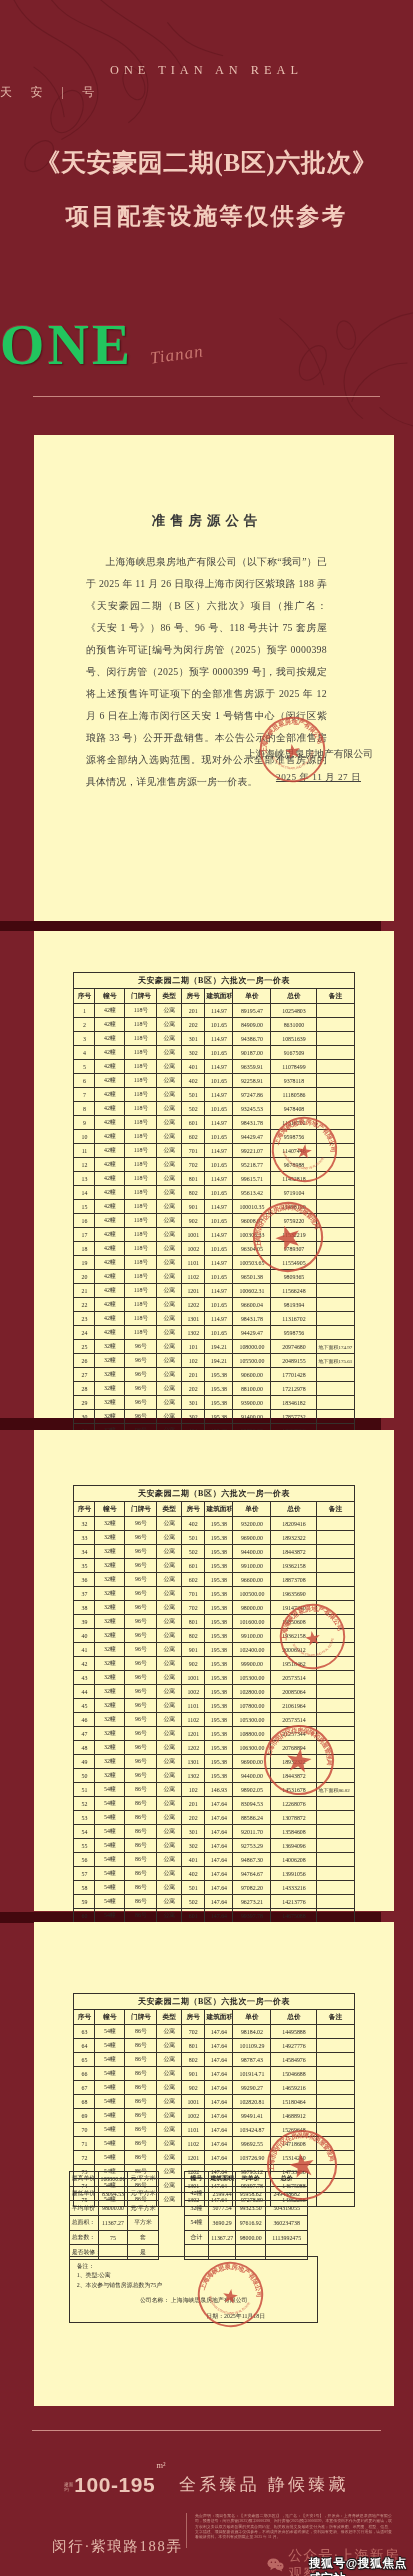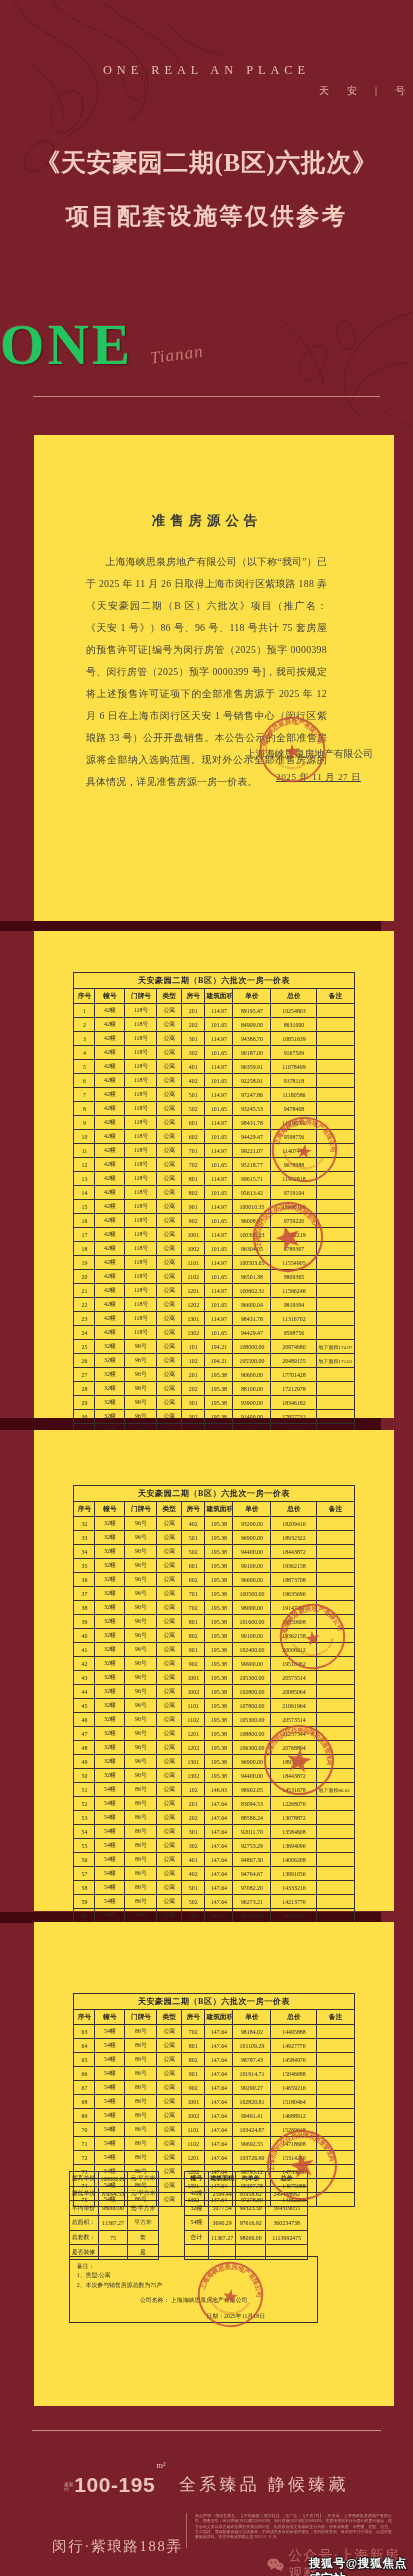--- a/index.html
+++ b/index.html
@@ -8,38 +8,38 @@
     background:#7a202a;
     font-family:"Liberation Serif","DejaVu Serif",serif;
   }
   
   .floral{position:absolute;pointer-events:none;}
   .floral path,.floral ellipse{stroke:#5f151d;fill:none;stroke-width:2;}
   
   .brand-en{position:absolute;top:63px;left:0;width:413px;text-align:center;
     color:#e9c0b2;font-family:"Liberation Serif","DejaVu Serif",serif;
     font-size:12.3px;letter-spacing:5px;}
-  .brand-cn{position:absolute;top:84px;left:0;width:413px;text-align:right;
-    color:#e4b7a9;font-size:10px;letter-spacing:7.8px;}
+  .brand-cn{position:absolute;top:84px;left:0;width:413px;text-align:left;
+    color:#e4b7a9;font-size:12px;letter-spacing:7.8px;}
   .main-title{position:absolute;left:0;width:413px;text-align:center;
     color:#f3cdbe;font-weight:bold;}
   .main-title.l1{top:146px;font-size:25px;letter-spacing:0.6px;}
   .main-title.l2{top:200px;font-size:23.4px;letter-spacing:2.2px;}
   .one-logo{position:absolute;top:312px;left:0;width:413px;text-align:left;
     color:#22c55e;font-size:57px;font-weight:bold;letter-spacing:3.3px;
     text-shadow:1.1px 1.1px 1.7px rgba(30,0,4,.45),-0.6px -0.6px 0.6px rgba(255,160,150,.18);}
   .one-script{position:absolute;top:345px;left:150px;color:#d8867c;
     font-size:17px;font-style:italic;transform:rotate(-8deg);opacity:.85;
     font-family:"Liberation Serif",serif;letter-spacing:1.1px;}
   .hr-top{position:absolute;top:396px;left:33px;width:347px;height:1.1px;
     background:rgba(226,168,158,.75);}
   .hr-bottom{position:absolute;top:2430px;left:32px;width:349px;height:1.1px;
     background:rgba(226,168,158,.8);}
   
-  .page{position:absolute;left:34px;width:360px;background:#fde047;}
+  .page{position:absolute;left:34px;width:360px;background:#fef9c3;}
   #page1{top:435px;height:486px;}
   #page2{top:931px;height:487px;}
   #page3{top:1430px;height:481px;}
   #page4{top:1922px;height:484px;}
   .page-shadow{position:absolute;left:0;width:381px;background:#43080e;}
   #shadow1{top:921px;height:10px;}
   #shadow2{top:1418px;height:12.3px;}
   #shadow3{top:1912px;height:10.6px;}
   
   .ann-title{position:absolute;top:77px;left:0;width:346px;text-align:center;
@@ -129,21 +129,21 @@
 </svg>
 <svg class="floral" style="top:296px;left:246px;opacity:.5" width="167" height="145" viewBox="0 0 300 260">
   <path d="M300,30 C240,40 200,80 180,130 C170,160 180,200 210,220"></path>
   <path d="M290,120 C240,120 200,150 190,190"></path>
   <ellipse cx="120" cy="120" rx="20" ry="34" transform="rotate(30 120 120)"></ellipse>
   <ellipse cx="180" cy="70" rx="16" ry="26" transform="rotate(-15 180 70)"></ellipse>
   <path d="M60,40 C100,70 130,110 140,160"></path>
   <path d="M240,200 C260,220 280,230 310,235"></path>
 </svg>
 
-<div class="brand-en">ONE REAL AN PLACE</div>
+<div class="brand-en">ONE TIAN AN REAL</div>
 <div class="brand-cn">天 安 | 号</div>
 <div class="main-title l1">《天安豪园二期(B区)六批次》</div>
 <div class="main-title l2">项目配套设施等仅供参考</div>
 <div class="one-logo">ONE</div>
 <div class="one-script">Tianan</div>
 <div class="hr-top"></div>
 
 <div class="page-shadow" id="shadow1"></div>
 <div class="page-shadow" id="shadow2"></div>
 <div class="page-shadow" id="shadow3"></div>

